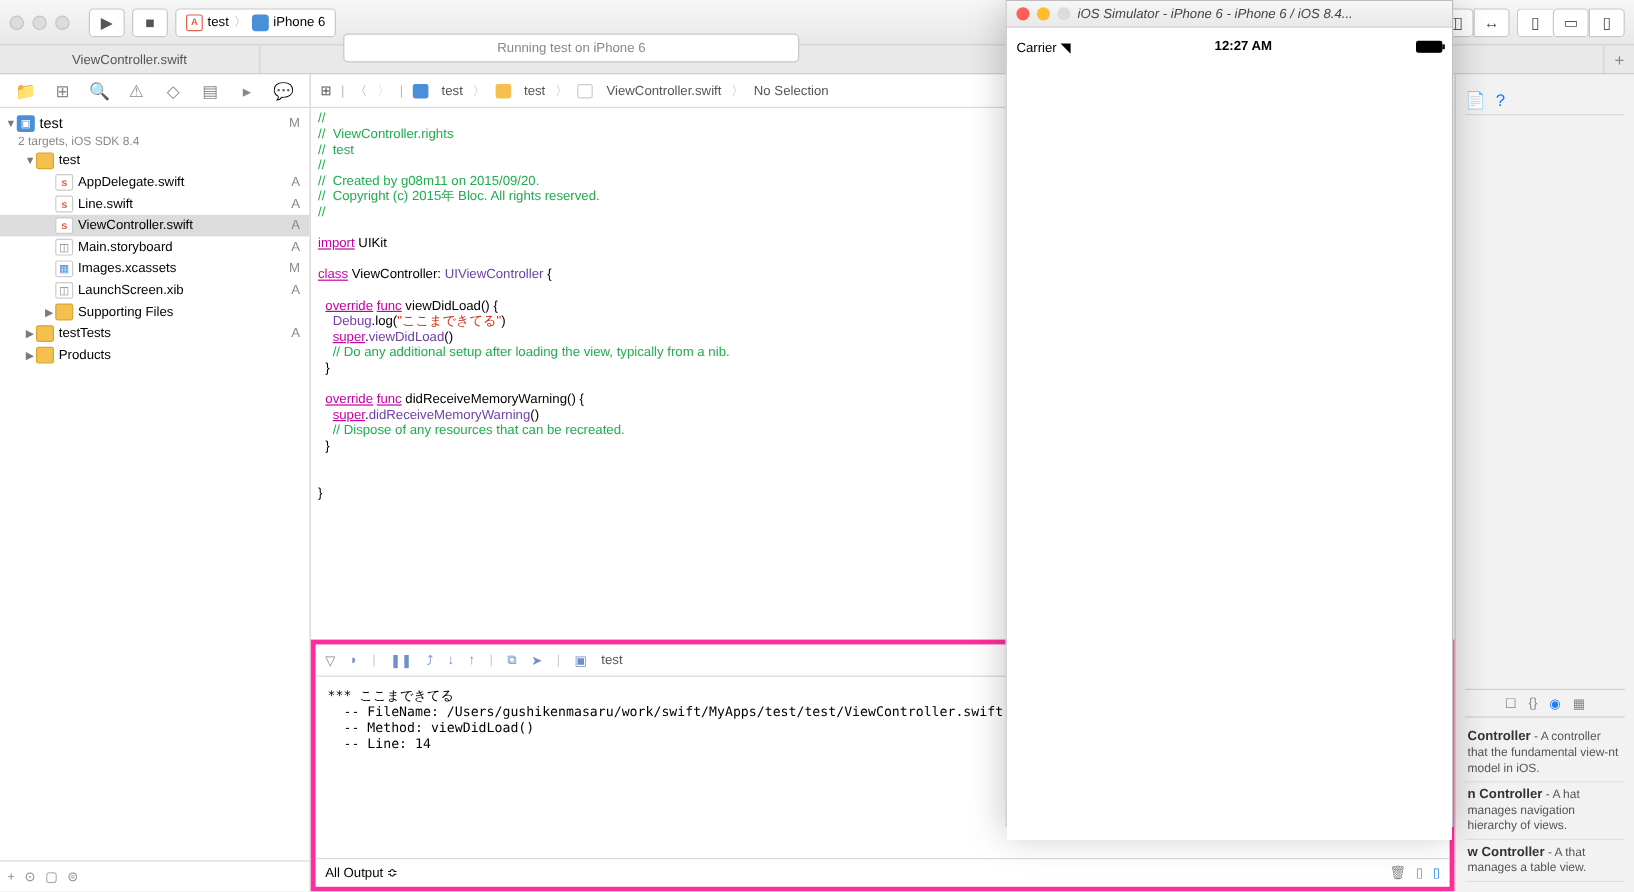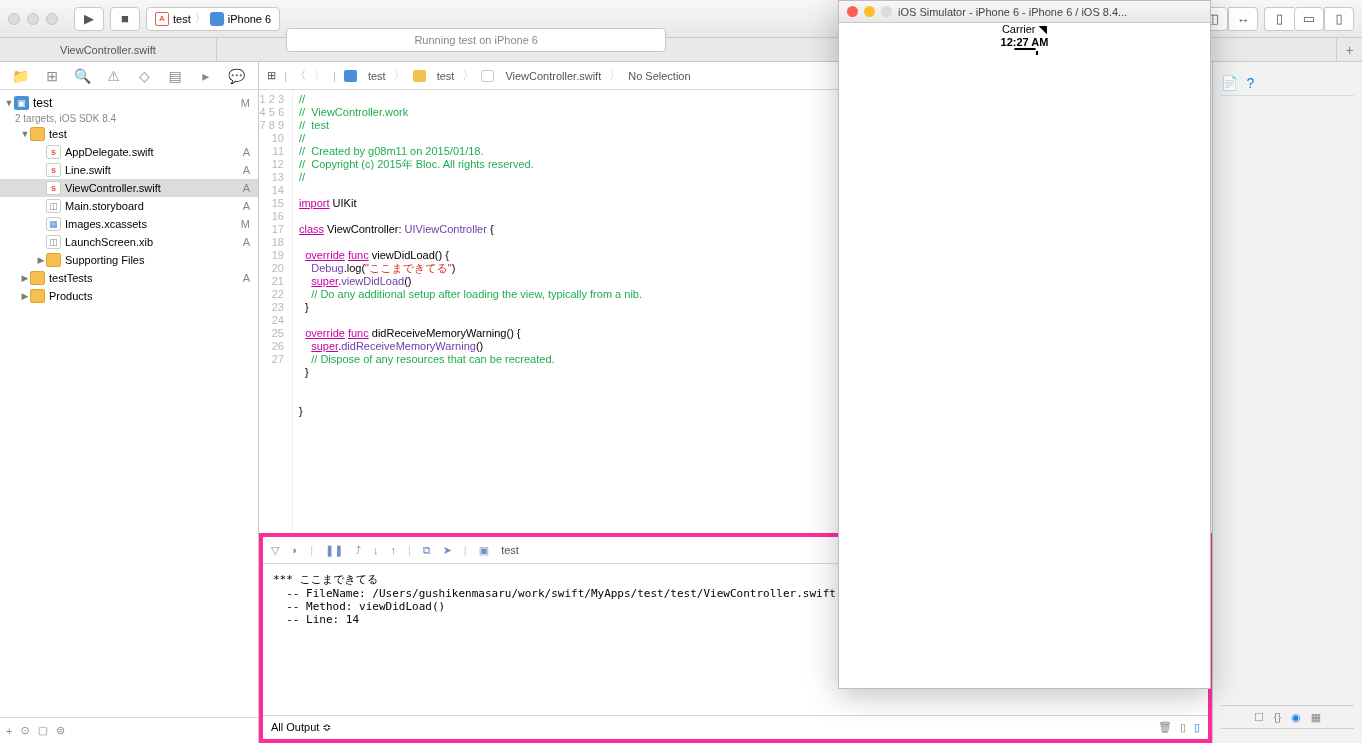--- a/index.html
+++ b/index.html
@@ -69,26 +69,26 @@
 .insp-tabs span{color:#888;font-size:14px;}
 .insp-tabs span.active{color:#1e7df0;}
 .qh-title{font-size:15px;color:#555;padding:20px 0;}
 .lib{margin-top:auto;font-size:11px;}
 .lib-tabs{display:flex;gap:10px;height:24px;align-items:center;justify-content:center;border-top:1px solid #d0d0d0;border-bottom:1px solid #d0d0d0;color:#888;margin-bottom:6px;}
 .lib-tabs .active{color:#1e7df0;}
 .lib-item{padding:4px 2px;border-bottom:1px solid #e0e0e0;color:#555;font-size:10px;line-height:13px;}
 .lib-item b{color:#333;}
 
 .simulator{position:absolute;left:838px;top:0;width:373px;height:689px;background:#fff;border:1px solid #bdbdbd;box-shadow:0 6px 30px rgba(0,0,0,0.25);z-index:50;}
-.sim-title{height:22px;background:linear-gradient(#f7f7f7,#e8e8e8);border-bottom:1px solid #c9c9c9;display:flex;align-items:center;padding:0 8px;gap:6px;font-size:12px;color:#444;}
+.sim-title{height:22px;background:linear-gradient(#f7f7f7,#e8e8e8);border-bottom:1px solid #c9c9c9;display:flex;align-items:center;padding:0 8px;gap:6px;font-size:12px;color:#444;font-style:italic;}
 .sim-tl{display:flex;gap:6px;}
 .sim-tl .r{width:11px;height:11px;border-radius:50%;background:#ff5f57;}
 .sim-tl .y{width:11px;height:11px;border-radius:50%;background:#ffbd2e;}
 .sim-tl .g{width:11px;height:11px;border-radius:50%;background:#dcdcdc;}
-.sim-status{height:20px;display:flex;align-items:center;justify-content:space-between;padding:0 8px;font-size:12px;flex-direction:column;}
+.sim-status{height:20px;display:flex;align-items:center;justify-content:space-between;padding:16px 8px;font-size:12px;}
 .sim-status .bat{width:22px;height:10px;border:1px solid #000;border-radius:2px;position:relative;background:#000;}
 .sim-status .bat:after{content:"";position:absolute;right:-3px;top:2px;width:2px;height:4px;background:#000;}
 .sim-body{height:calc(100% - 42px);background:#fff;}
 </style>
 </head>
 <body>
 
 <div class="toolbar">
   <div class="traffic">
     <div class="tl"></div>
@@ -229,53 +229,25 @@
       <span class="sep">〉</span>
       <span class="jb-ico jb-folder"></span>
         <span>test</span>
       <span class="sep">〉</span>
       <span class="jb-ico jb-swift"></span>
         <span>ViewController.swift</span>
       <span class="sep">〉</span>
       <span>No Selection</span>
     </div>
     <div class="code-wrap">
-      <div class="gutter" id="gutter">1
-2
-3
-4
-5
-6
-7
-8
-9
-10
-11
-12
-13
-14
-15
-16
-17
-18
-19
-20
-21
-22
-23
-24
-25
-26
-27
-</div>
       <div class="code" id="code"><span class="c-comment">//</span>
-<span class="c-comment">//  ViewController.work</span>
+<span class="c-comment">//  ViewController.rights</span>
 <span class="c-comment">//  test</span>
 <span class="c-comment">//</span>
-<span class="c-comment">//  Created by g08m11 on 2015/01/18.</span>
+<span class="c-comment">//  Created by g08m11 on 2015/09/20.</span>
 <span class="c-comment">//  Copyright (c) 2015年 Bloc. All rights reserved.</span>
 <span class="c-comment">//</span>
 <span class=""></span>
 <span class="c-kw">import</span><span class=""> UIKit</span>
 <span class=""></span>
 <span class="c-kw">class</span><span class=""> ViewController: </span><span class="c-type">UIViewController</span><span class=""> {</span>
 <span class=""></span>
 <span class="">  </span><span class="c-kw">override</span><span class=""> </span><span class="c-kw">func</span><span class=""> viewDidLoad() {</span>
 <span class="">    </span><span class="c-type">Debug</span><span class="">.log(</span><span class="c-str">"ここまできてる"</span><span class="">)</span>
 <span class="">    </span><span class="c-kw">super</span><span class="">.</span><span class="c-type">viewDidLoad</span><span class="">()</span>
@@ -329,20 +301,25 @@
       <span>📄</span>
       <span class="active">?</span>
     </div>
     <div class="lib">
       <div class="lib-tabs">
         <span>☐</span>
         <span>{}</span>
         <span class="active">◉</span>
         <span>▦</span>
       </div>
+      <div id="lib-items">
+          <div class="lib-item"><b>Controller</b> - A controller that the fundamental view-nt model in iOS.</div>
+          <div class="lib-item"><b>n Controller</b> - A hat manages navigation hierarchy of views.</div>
+          <div class="lib-item"><b>w Controller</b> - A that manages a table view.</div>
+        </div>
     </div>
   </div>
 </div>
 
 <div class="simulator">
   <div class="sim-title">
     <div class="sim-tl">
       <div class="r"></div>
       <div class="y"></div>
       <div class="g"></div>

